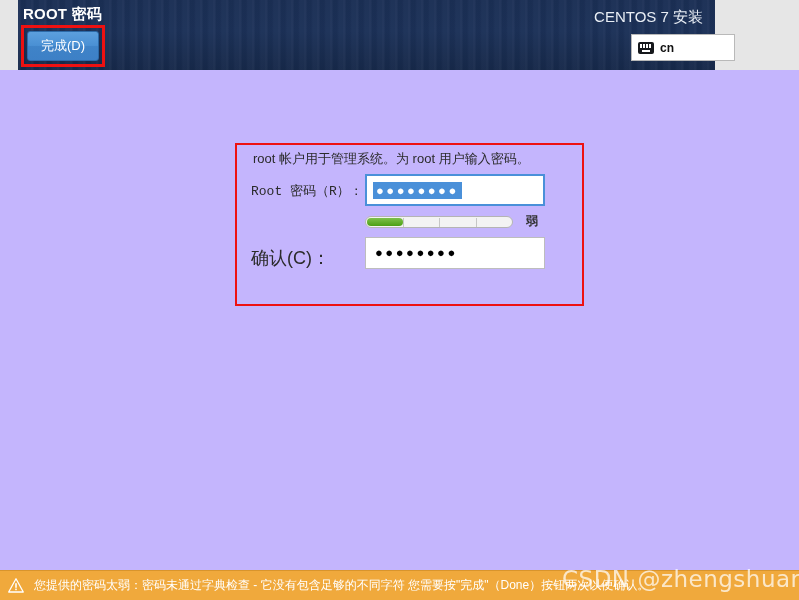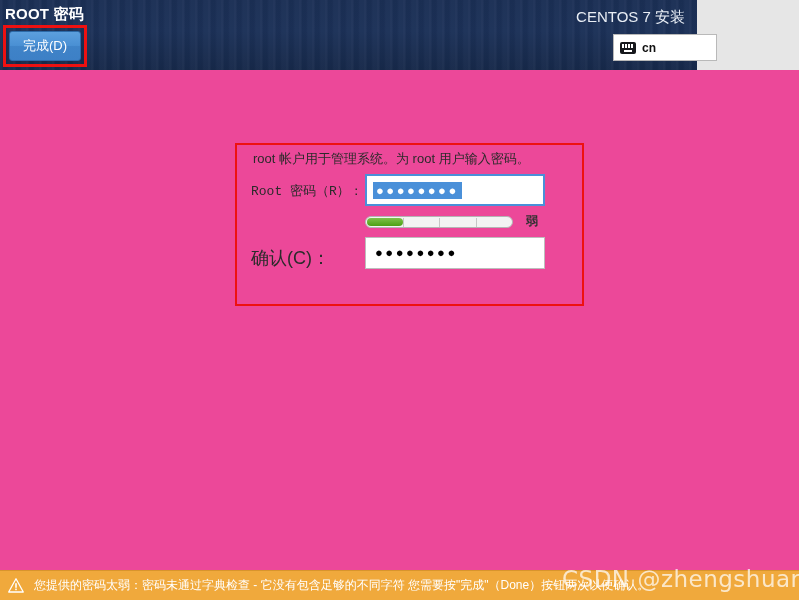--- a/index.html
+++ b/index.html
@@ -12,21 +12,21 @@
     overflow: hidden;
     font-family: "Liberation Sans", "DejaVu Sans", sans-serif;
     background: #e6e6e6;
     position: relative;
     -webkit-font-smoothing: antialiased;
   }
 
   
   #header {
     position: absolute;
-    left: 0; top: 0;
+    left: 18px; top: 0;
     width: 697px;
     height: 70px;
     background:
       repeating-linear-gradient(90deg,
         rgba(255,255,255,0.035) 0px,
         rgba(255,255,255,0.035) 2px,
         rgba(0,0,0,0.03) 3px,
         rgba(0,0,0,0.03) 7px,
         rgba(255,255,255,0.02) 9px,
         rgba(255,255,255,0.02) 13px),
@@ -127,21 +127,21 @@
     cursor: pointer;
     white-space: nowrap;
   }
 
   
   #content {
     position: absolute;
     left: 0; top: 70px;
     width: 799px;
     height: 500px;
-    background: #ec4899;
+    background: #c4b5fd;
   }
   #form-highlight {
     position: absolute;
     left: 235px; top: 73px;
     width: 349px; height: 163px;
     border: 2px solid #ee1111;
     box-sizing: border-box;
   }
   #form-desc {
     position: absolute;

